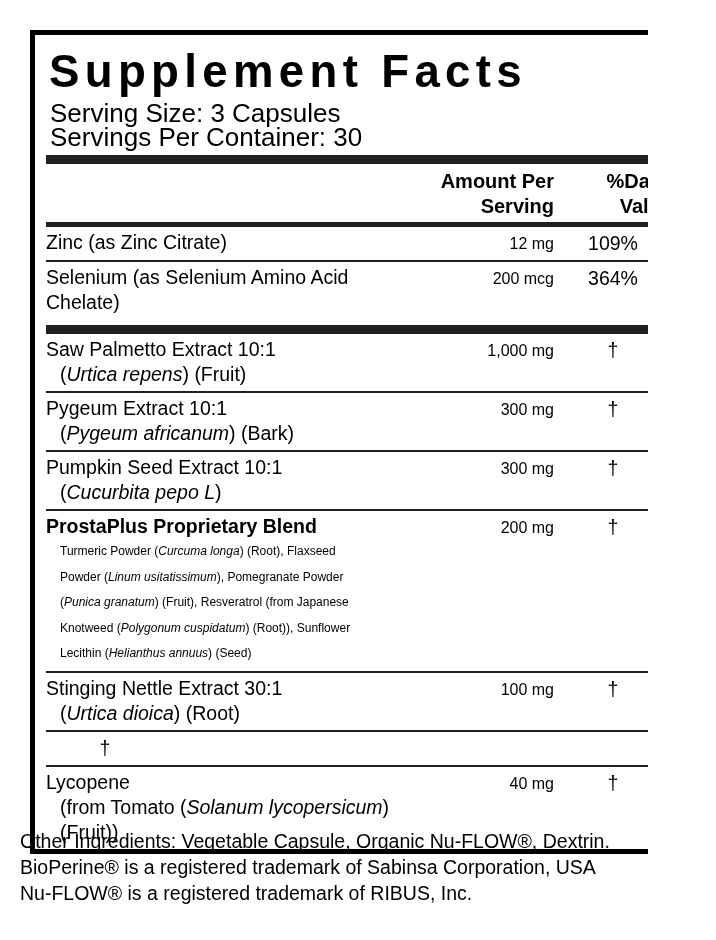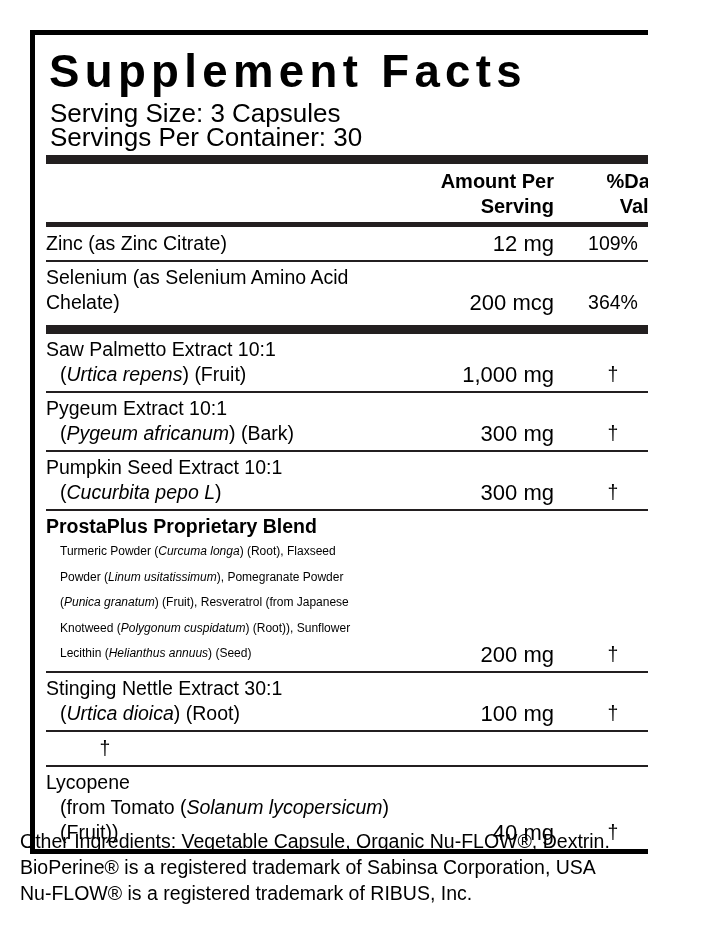--- a/index.html
+++ b/index.html
@@ -44,28 +44,28 @@
   }
 
   
   .bar-thick{height:9px;background:#231f20;margin:6px 0 0 0;}
   .bar-med{height:5px;background:#231f20;}
   .bar-thin{height:2px;background:#231f20;}
 
   
   .row{
     display:flex;
-    align-items:flex-end;
+    align-items:flex-start;
     padding:3px 0 4px 0;
   }
   .col-name{flex:1 1 auto;min-width:0;}
   .col-amt{
     width:128px;flex:0 0 128px;
     text-align:right;
-    font-size:22px;
+    font-size:16px;
     line-height:25px;
     padding-top:1px;
   }
   .col-dv{
     width:118px;flex:0 0 118px;
     text-align:center;
     font-size:19.5px;
     line-height:25px;
     padding-top:1px;
   }

